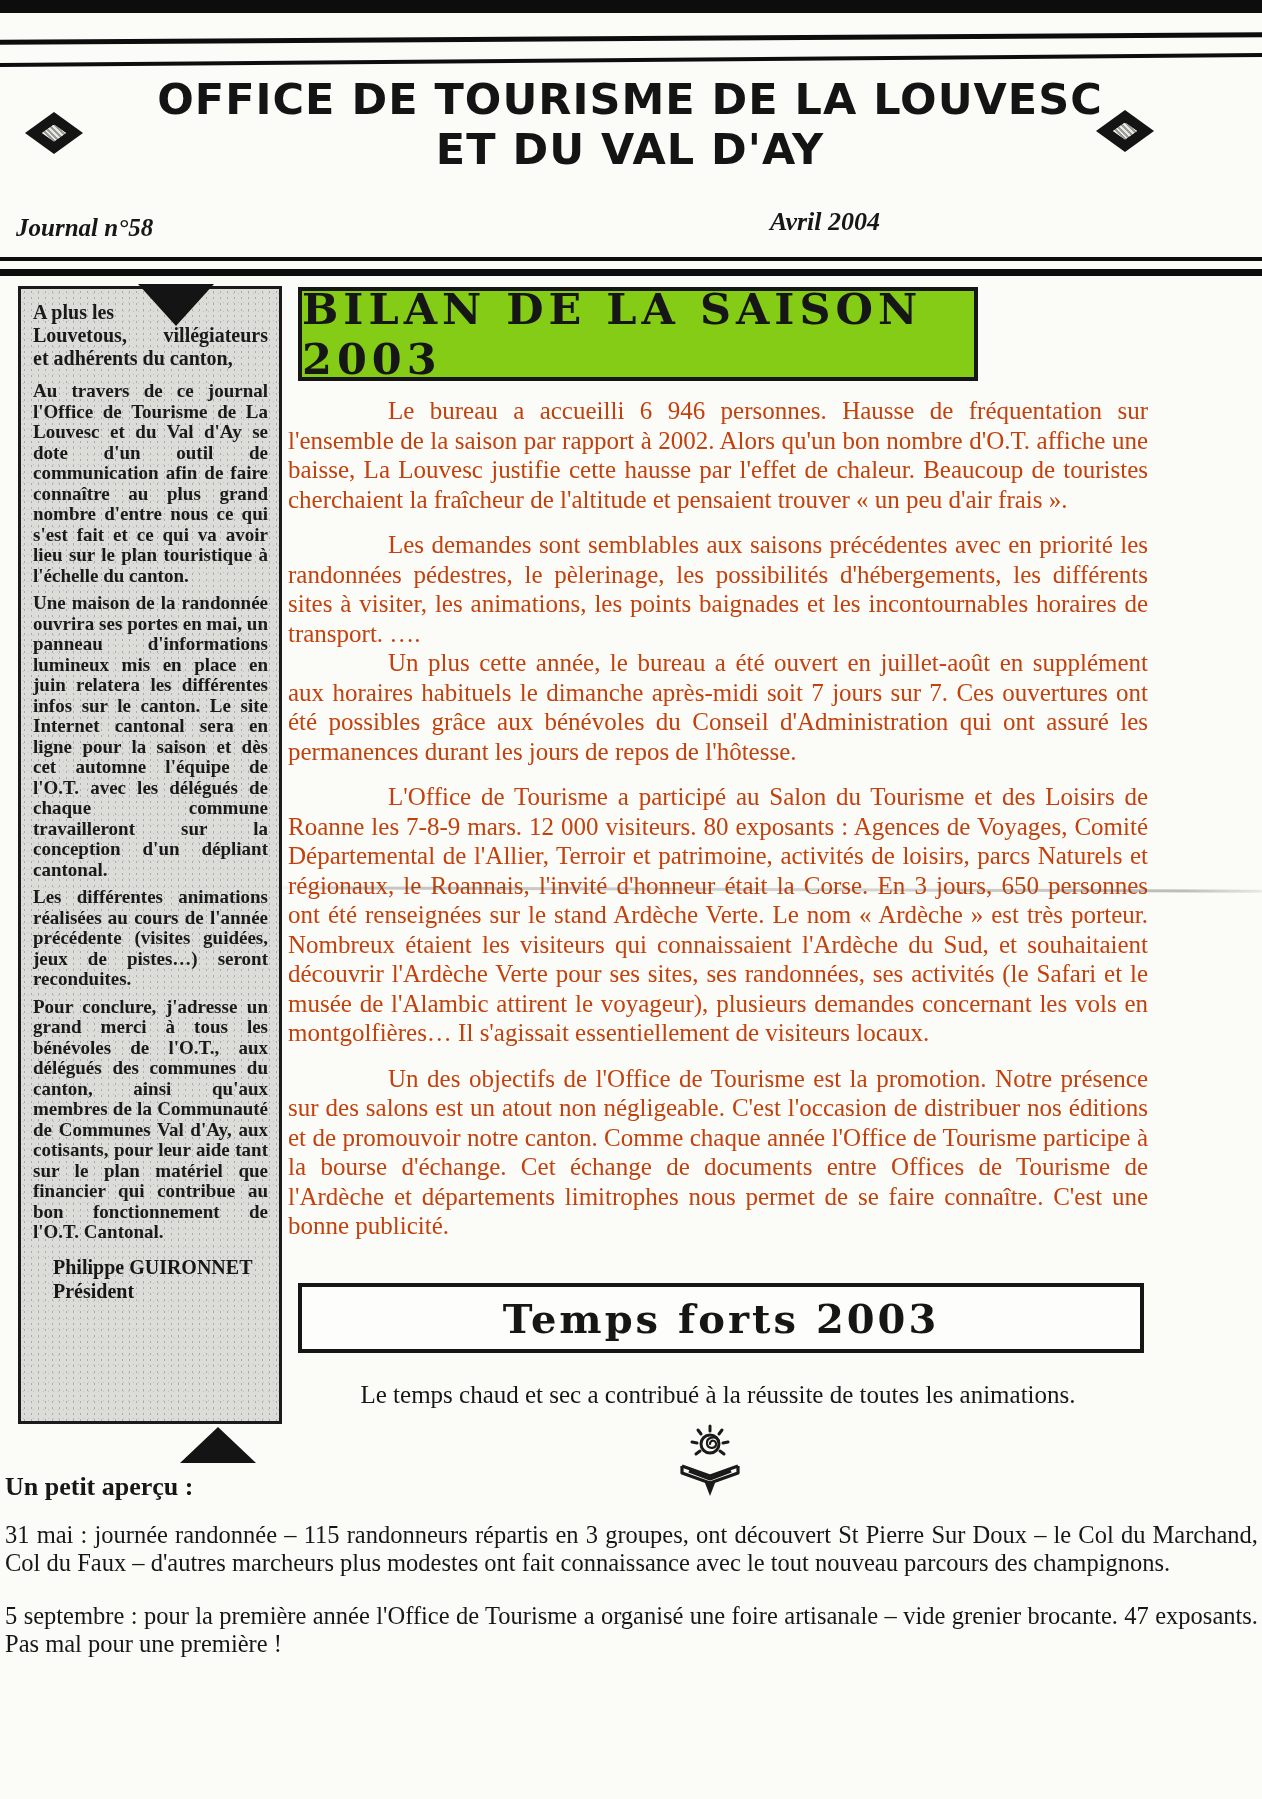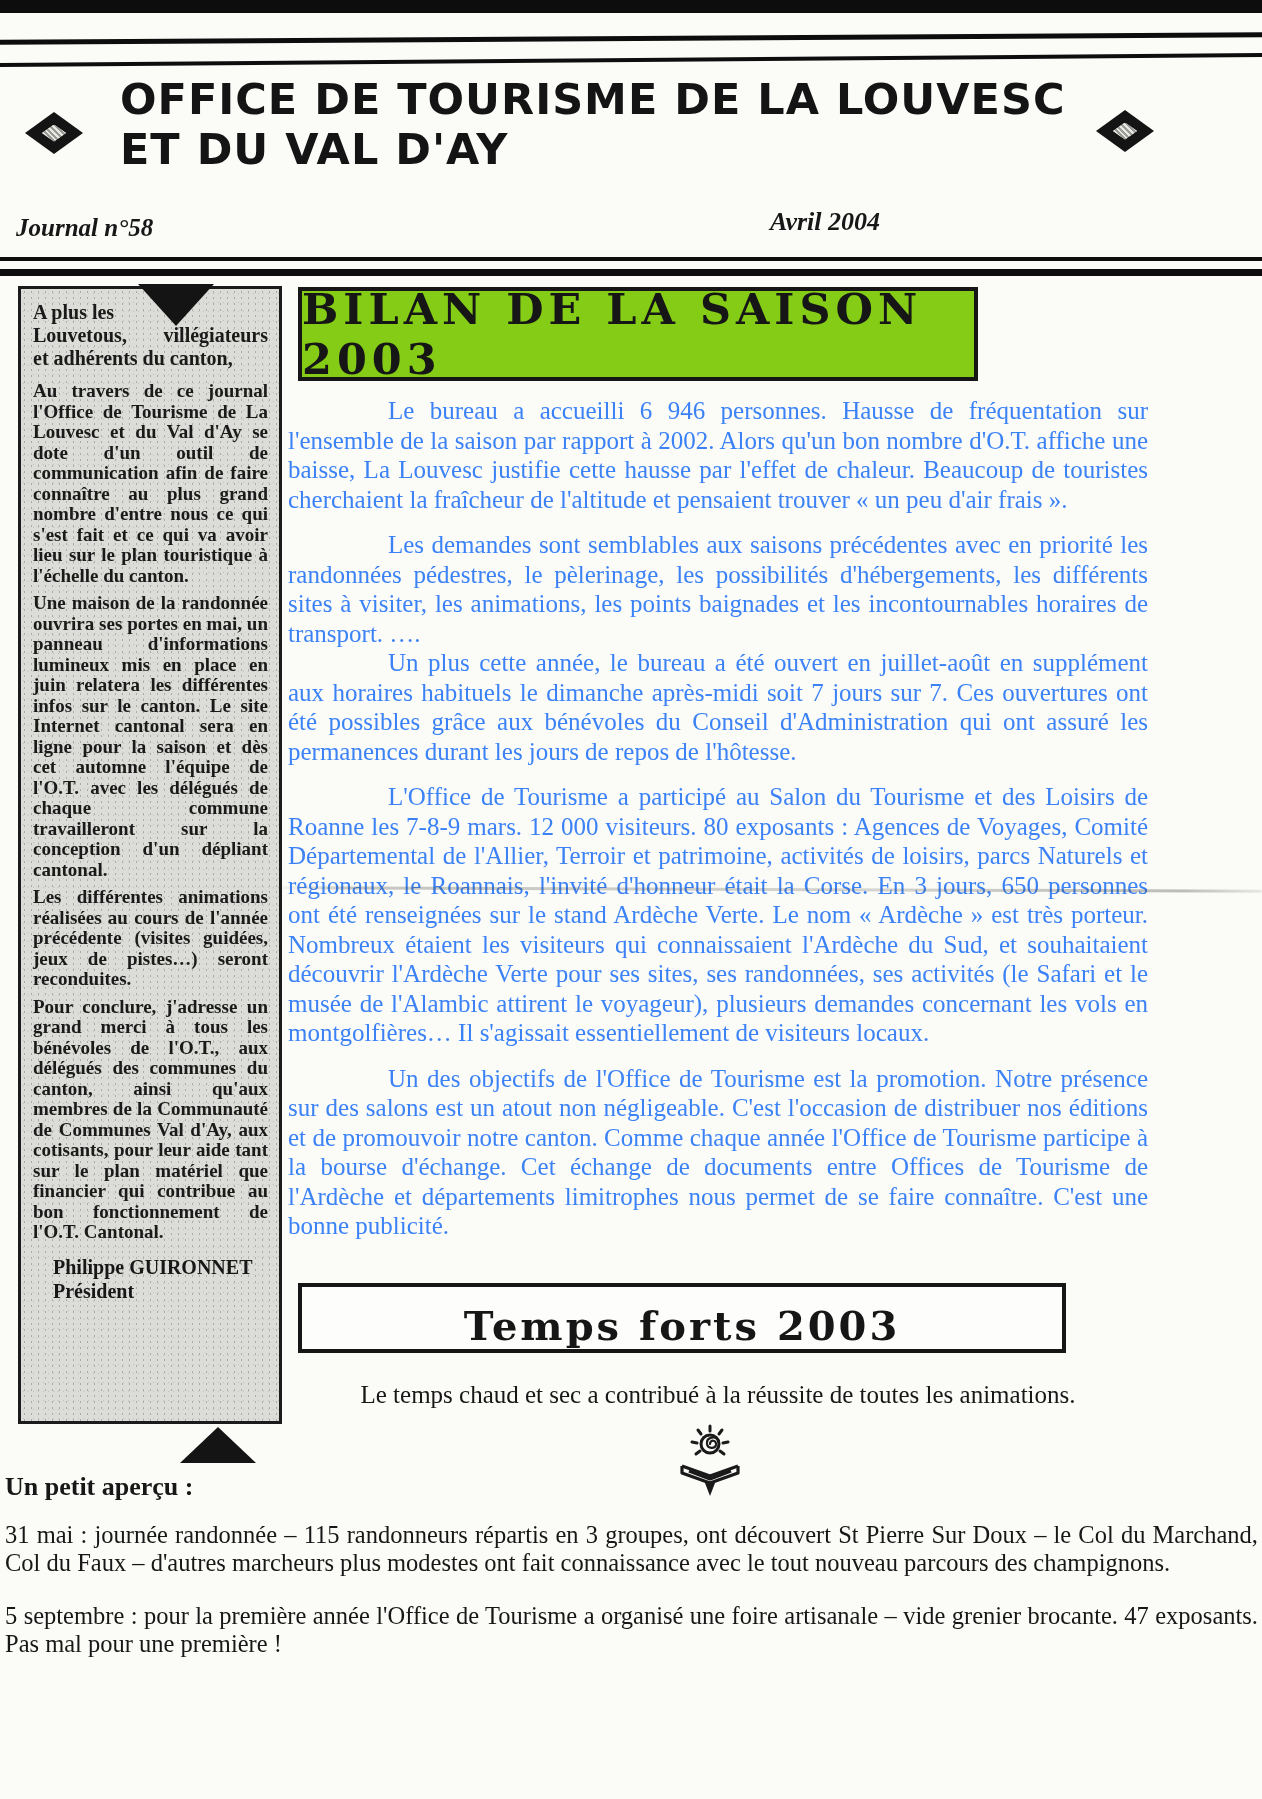--- a/index.html
+++ b/index.html
@@ -13,21 +13,21 @@
 
   
   .top-bar{left:0;top:0;width:1262px;height:13px;background:#0d0d0d;}
   .rule{left:0;width:1262px;background:#0d0d0d;}
   .rule-a{top:36px;height:5px;transform:rotate(-0.35deg);}
   .rule-b{top:58px;height:4px;transform:rotate(-0.45deg);}
   .rule-c{top:257px;height:4px;}
   .rule-d{top:269px;height:7px;}
 
   
-  .masthead{left:120px;top:74px;width:1020px;
+  .masthead{left:120px;top:74px;width:1020px;text-align:center;
     font-family:"DejaVu Sans", sans-serif;font-weight:800;
     font-size:43px;line-height:50px;letter-spacing:1px;color:#141414;}
   .diamond{width:58px;height:42px;background:#141414;
     clip-path:polygon(50% 0,100% 50%,50% 100%,0 50%);
     display:flex;align-items:center;justify-content:center;}
   .diamond-inner{width:24px;height:17px;background:#e9e9e4;
     clip-path:polygon(50% 0,100% 50%,50% 100%,0 50%);
     background-image:repeating-linear-gradient(45deg,#9a9a96 0 2px,#e9e9e4 2px 4px);}
   .diamond-left{left:25px;top:112px;}
   .diamond-right{left:1096px;top:110px;}
@@ -57,27 +57,27 @@
   .sidebar .sal-block{margin-bottom:11px;}
   .signature{margin-top:12px;padding-left:20px;font-weight:700;font-size:20px;line-height:24px;}
 
   
   .bilan-box{left:298px;top:287px;width:680px;height:94px;box-sizing:border-box;
     border:4px solid #161616;background:#84cc16;
     display:flex;align-items:center;justify-content:center;}
   .bilan-title{font-family:"DejaVu Serif", serif;font-weight:700;font-size:43px;
     letter-spacing:5px;color:#161616;}
   .main-text{left:288px;top:396px;width:860px;font-size:25px;line-height:29.5px;
-    text-align:justify;color:#3b82f6;}
+    text-align:justify;color:#c2410c;}
   .main-text p{margin:0 0 16px;text-indent:100px;}
   .main-text p.nogap{margin-bottom:0;}
 
-  .temps-box{left:298px;top:1283px;width:768px;height:70px;box-sizing:border-box;
+  .temps-box{left:298px;top:1283px;width:846px;height:70px;box-sizing:border-box;
     border:4px solid #161616;background:#fdfdfb;
-    display:flex;align-items:flex-end;justify-content:center;}
+    display:flex;align-items:center;justify-content:center;}
   .temps-title{font-family:"DejaVu Serif", serif;font-weight:700;font-size:40px;
     letter-spacing:3px;color:#161616;}
   .temps-intro{left:288px;top:1381px;width:860px;text-align:center;font-size:25px;}
 
   .sun-book{left:660px;top:1422px;}
 
   .crease{left:272px;top:888px;width:990px;height:3px;border-radius:2px;
     background:linear-gradient(to right, rgba(70,70,65,0) 0%, rgba(70,70,65,.3) 8%,
       rgba(70,70,65,.22) 60%, rgba(70,70,65,.35) 92%, rgba(70,70,65,.1) 100%);
     transform:rotate(0.2deg);}

